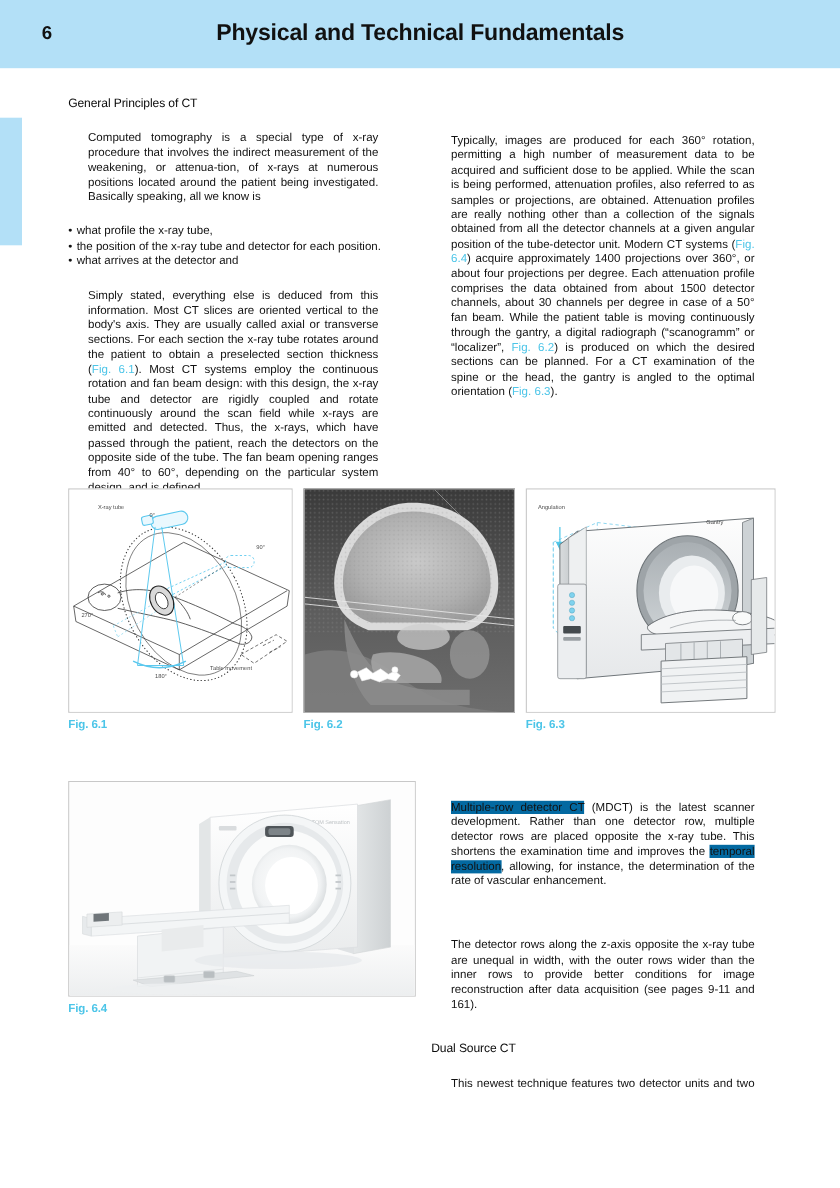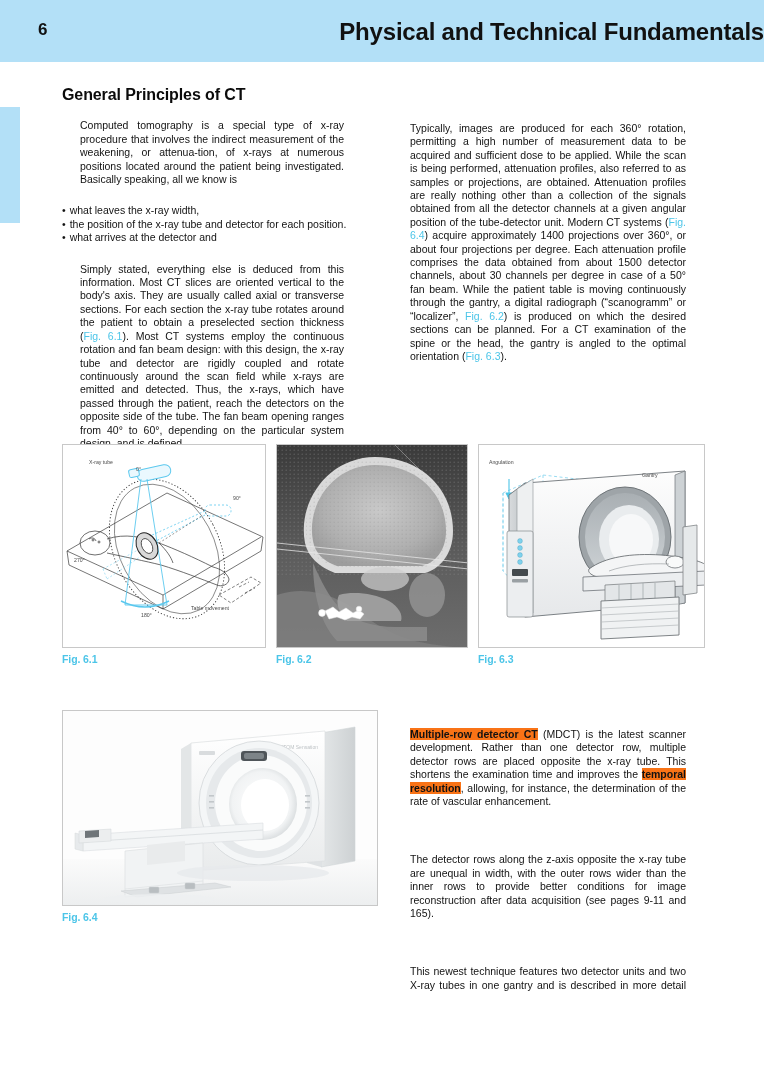--- a/index.html
+++ b/index.html
@@ -17,47 +17,47 @@
     position: absolute; left:0; top:0; width:764px; height:62px;
     background: #b3e0f7;
   }
   .page-number {
     position: absolute; left: 38px; top: 20px;
     font-size: 17px; font-weight: bold; color: #111;
     letter-spacing: .3px;
   }
   .header-title {
     position: absolute; left: 0; top: 18px; width: 764px;
-    text-align: right;
-    font-size: 24px; font-weight: bold; color: #111;
+    text-align: center;
+    font-size: 21px; font-weight: bold; color: #111;
     letter-spacing: -0.2px;
   }
 
   
   .edge-tab {
     position:absolute; left:0; top:107px; width:20px; height:116px;
     background:#b3e0f7;
   }
 
   
   .col { position:absolute; font-size:10.5px; line-height:13.4px; color:#121212; }
   .col.left  { left:62px;  top:88px;  width:300px; }
   .col.right { left:392px; top:104px; width:312px; }
 
   .sec-head {
-    font-weight:bold; font-size:16px; color:#0b0b0b;
+    font-weight:normal; font-size:11px; color:#0b0b0b;
     margin-bottom:1px; letter-spacing:-0.1px;
   }
   p.body { margin:18px; text-align:justify; text-justify:inter-word; hyphens:manual; }
   p.body + p.body { margin-top:0;font-weight:bold; }
   .bullets { margin:0; padding:0; list-style:none; }
   .bullets li { margin:0; }
   .bullets li::before { content:"\2022"; margin-right:4px; }
   .figref { color:#4cc5e8; }
-  .hl { background:#f97316;font-weight:bold; }
+  .hl { background:#0369a1; }
   .gap { height:9px; }
 
   
   .fig { position:absolute; }
   .fig .frame { border:1px solid #c8c8c8; background:#fff; overflow:hidden; position:relative; }
   .fig .cap {
     color:#4cc5e8; font-size:10.5px; font-weight:bold;
     margin-top:5px; letter-spacing:-0.1px;
   }
 
@@ -88,21 +88,21 @@
 <div class="header-band"></div>
 <div class="page-number">6</div>
 <div class="header-title">Physical and Technical Fundamentals</div>
 
 <div class="edge-tab"></div>
 
 <div class="col left">
   <div class="sec-head">General Principles of CT</div>
   <p class="body">Computed tomography is a special type of x-ray procedure that involves the indirect measurement of the weakening, or attenua-tion, of x-rays at numerous positions located around the patient being investigated. Basically speaking, all we know is</p>
   <ul class="bullets">
-    <li>what leaves the x-ray width,</li>
+    <li>what profile the x-ray tube,</li>
     <li>the position of the x-ray tube and detector for each position.</li>
     <li>what arrives at the detector and</li>
   </ul>
   <p class="body"><span>Simply stated, everything else is deduced from this information. Most CT slices are oriented vertical to the body's axis. They are usually called axial or transverse sections. For each section the x-ray tube rotates around the patient to obtain a preselected section thickness (</span><span class="figref">Fig. 6.1</span><span>). Most CT systems employ the continuous rotation and fan beam design: with this design, the x-ray tube and detector are rigidly coupled and rotate continuously around the scan field while x-rays are emitted and detected. Thus, the x-rays, which have passed through the patient, reach the detectors on the opposite side of the tube. The fan beam opening ranges from 40° to 60°, depending on the particular system design, and is defined</span></p>
 </div>
 
 <div class="col right">
   <p class="body"><span>Typically, images are produced for each 360° rotation, permitting a high number of measurement data to be acquired and sufficient dose to be applied. While the scan is being performed, attenuation profiles, also referred to as samples or projections, are obtained. Attenuation profiles are really nothing other than a collection of the signals obtained from all the detector channels at a given angular position of the tube-detector unit. Modern CT systems (</span><span class="figref">Fig. 6.4</span><span>) acquire approximately 1400 projections over 360°, or about four projections per degree. Each attenuation profile comprises the data obtained from about 1500 detector channels, about 30 channels per degree in case of a 50° fan beam. While the patient table is moving continuously through the gantry, a digital radiograph (“scanogramm” or “localizer”, </span><span class="figref">Fig. 6.2</span><span>) is produced on which the desired sections can be planned. For a CT examination of the spine or the head, the gantry is angled to the optimal orientation (</span><span class="figref">Fig. 6.3</span><span>).</span></p>
 </div>
 
@@ -404,22 +404,23 @@
       <ellipse cx="190" cy="162" rx="76" ry="8" fill="#e7eaec" opacity="0.8"></ellipse>
       <ellipse cx="96" cy="188" rx="56" ry="5" fill="#eef0f1" opacity="0.8"></ellipse>
     </svg>
   </div>
   <div class="cap">Fig. 6.4</div>
 </div>
 
 <div class="col lower-right">
   <p class="body"><span class="hl">Multiple-row detector CT</span><span> (MDCT) is the latest scanner development. Rather than one detector row, multiple detector rows are placed opposite the x-ray tube. This shortens the examination time and improves the </span><span class="hl">temporal resolution</span><span>, allowing, for instance, the determination of the rate of vascular enhancement.</span></p>
   <div class="gap"></div>
-  <p class="body">The detector rows along the z-axis opposite the x-ray tube are unequal in width, with the outer rows wider than the inner rows to provide better conditions for image reconstruction after data acquisition (see pages 9-11 and 165).</p>
+  <p class="body">The detector rows along the z-axis opposite the x-ray tube are unequal in width, with the outer rows wider than the inner rows to provide better conditions for image reconstruction after data acquisition (see pages 9-11 and 161).</p>
   <div class="gap"></div>
+  <div class="sec-head">Dual Source CT</div>
   <p class="body">This newest technique features two detector units and two X-ray tubes in one gantry and is described in more detail on pages 198-163.</p>
 </div>
 
 <div class="footer">
   
   
   
 </div>
 
 </body></html>

